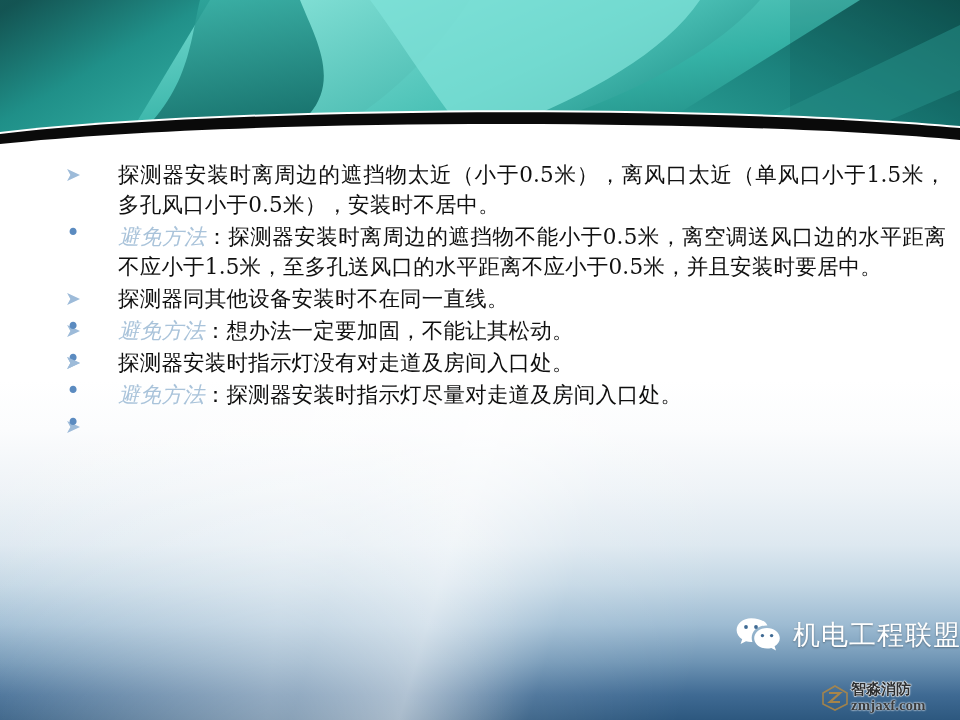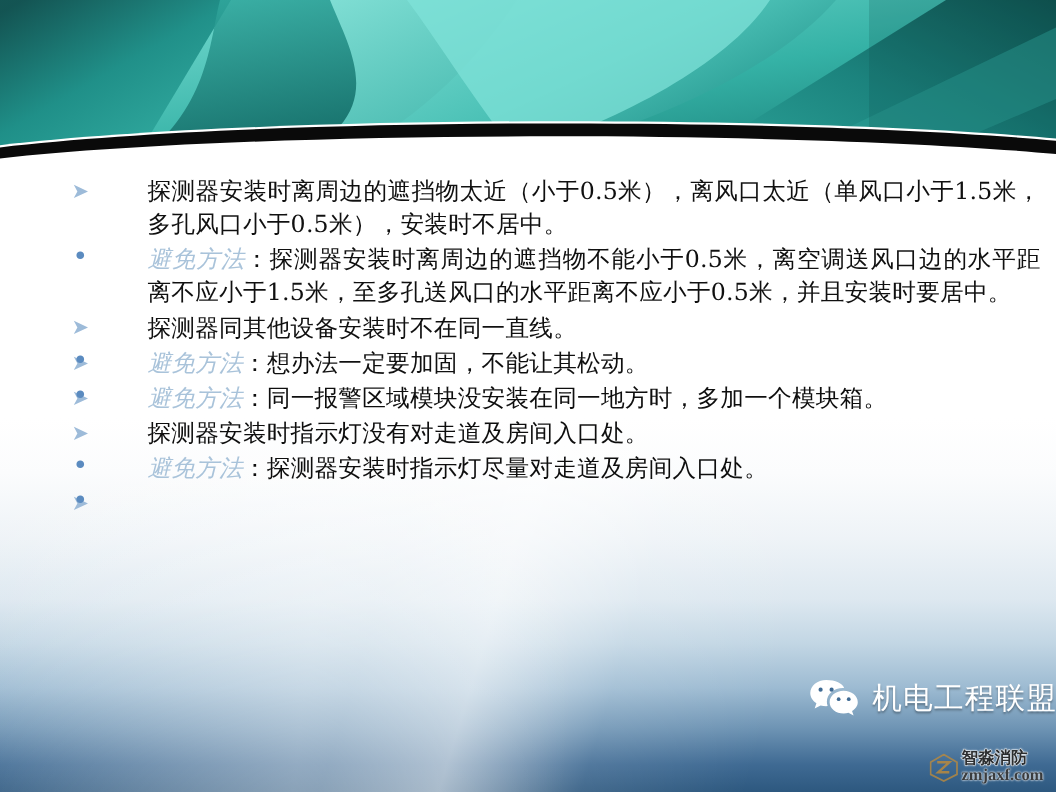--- a/index.html
+++ b/index.html
@@ -91,21 +91,20 @@
   }
 
   .txt {
     font-family:"DejaVu Serif","Liberation Serif",serif;
     font-size:21.5px;
     line-height:30px;
     color:#101010;
     letter-spacing:0.2px;
     text-align:justify;
     text-justify:inter-character;
-    margin-left:16px;
   }
   .txt .lead {
     color:#a9c3da;
     font-style:italic;
   }
 
   
   .row.r7 .txt, .row.r8 .txt, .row.r9 .txt, .row.r10 .txt { color:#0e0e0e; }
 
   
@@ -128,21 +127,21 @@
     font-weight:400;
     color:#ffffff;
     letter-spacing:1px;
     text-shadow:0 1px 2px rgba(0,0,0,.35);
     white-space:nowrap;
   }
 
   
   .watermark {
     position:absolute;
-    left:845px; top:682px;
+    left:822px; top:682px;
     display:flex;
     align-items:center;
     gap:3px;
     opacity:.95;
   }
   .wm-mark {
     width:26px; height:26px;
     flex:0 0 auto;
   }
   .wm-textwrap {
@@ -253,21 +252,20 @@
       <span class="marker dot">•</span>
       <div class="txt"><span class="lead">避免方法</span><span>：想办法一定要加固，不能让其松动。</span></div>
     </div>
 
     <div class="row r6">
       <span class="marker arrow">➤</span>
     </div>
 
     <div class="row r7">
       <span class="marker dot">•</span>
-      <div class="txt"><span class="lead">避免方法</span><span>：同一报警区域模块没安装在同一地方时，多加一个模块箱。</span></div>
     </div>
 
     <div class="row r8">
       <span class="marker arrow">➤</span>
       <div class="txt"><span class="lead"></span><span>探测器安装时指示灯没有对走道及房间入口处。</span></div>
     </div>
 
     <div class="row r9">
       <span class="marker dot">•</span>
       <div class="txt"><span class="lead">避免方法</span><span>：探测器安装时指示灯尽量对走道及房间入口处。</span></div>

